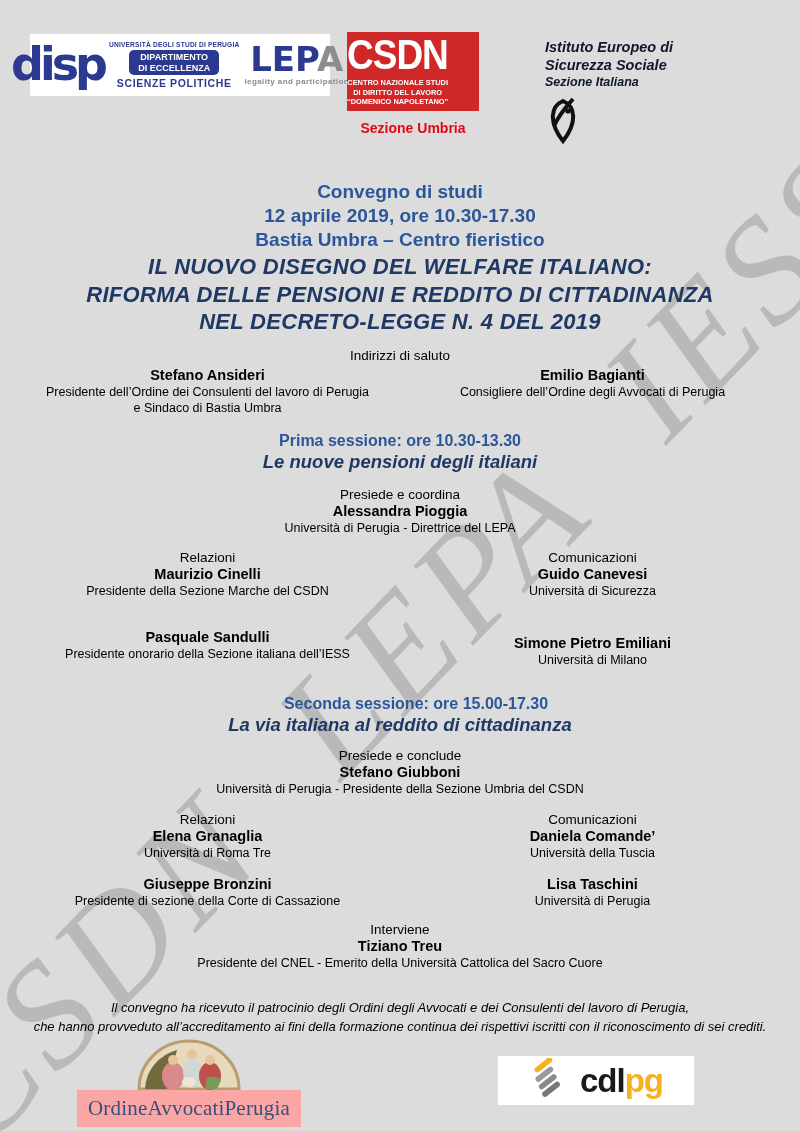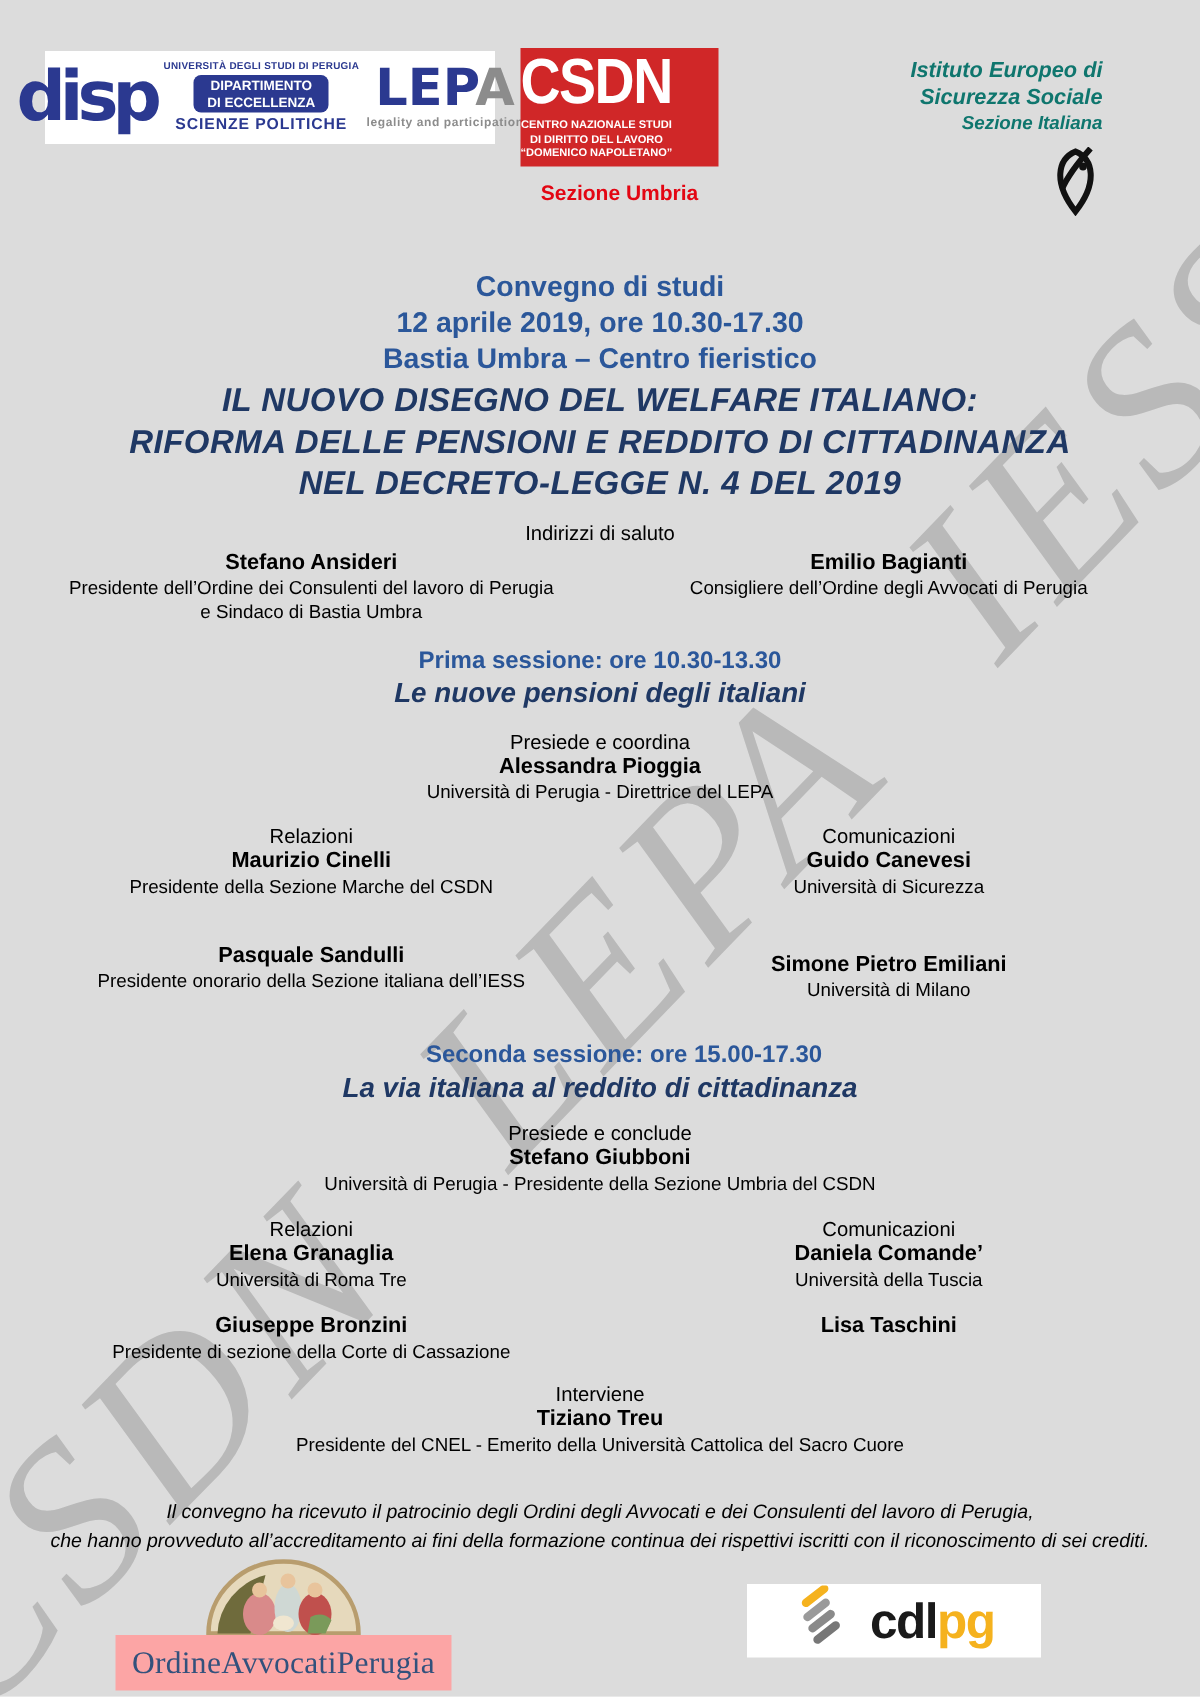--- a/index.html
+++ b/index.html
@@ -33,21 +33,21 @@
   .lepa-blue{color:#2b3990;} .lepa-gray{color:#8c8c8c;}
   .lepa-tag{font-size:8px; font-weight:bold; color:#8c8c8c; letter-spacing:.4px; margin-top:2px; white-space:nowrap;}
 
   .csdn-wrap{left:347px; top:32px; width:132px; text-align:center;}
   .csdn-box{background:#d02728; height:79px; display:flex; flex-direction:column;
     align-items:flex-start; justify-content:center; color:#fff;}
   .csdn-acronym{font-weight:bold; font-size:37px; line-height:1; letter-spacing:-1px; transform:scaleY(1.15);}
   .csdn-sub{font-size:7.4px; font-weight:bold; line-height:1.3; margin-top:5px;}
   .csdn-section{margin-top:9px; color:#e30613; font-weight:bold; font-size:14px;}
 
-  .iess{left:545px; top:38px; width:190px; text-align:right; color:#0f766e;}
+  .iess{left:545px; top:38px; width:190px; text-align:left; color:#0f172a;}
   .iess-l12{font-weight:bold; font-style:italic; font-size:14.5px; line-height:1.25;}
   .iess-l3{font-weight:bold; font-style:italic; font-size:12.5px; line-height:1.3;}
   .iess-glyph{margin-top:7px;}
 
   
   .event{top:180px; color:#2b579a; font-weight:bold; font-size:19px; line-height:1.25;}
   .title{top:253px; color:#1f3864; font-weight:bold; font-style:italic;
     font-size:22px; line-height:1.26; letter-spacing:.3px;}
   .h-sm{font-size:13.5px;}
   .spk-name{font-weight:bold; font-size:14.5px; margin-top:1px;}
@@ -186,20 +186,21 @@
     <div class="spk-name">Daniela Comande’</div>
     <div class="spk-role">Università della Tuscia</div>
   </div>
 
   <div class="z col-l" style="top:875px;">
     <div class="spk-name">Giuseppe Bronzini</div>
     <div class="spk-role">Presidente di sezione della Corte di Cassazione</div>
   </div>
   <div class="z col-r" style="top:875px;">
     <div class="spk-name">Lisa Taschini</div>
+    <div class="spk-role">Università di Perugia</div>
   </div>
 
   <div class="z center" style="top:922px;">
     <div class="h-sm">Interviene</div>
     <div class="spk-name">Tiziano Treu</div>
     <div class="spk-role">Presidente del CNEL - Emerito della Università Cattolica del Sacro Cuore</div>
   </div>
 
   <div class="z center footer-note">
     <div>Il convegno ha ricevuto il patrocinio degli Ordini degli Avvocati e dei Consulenti del lavoro di Perugia,</div>

